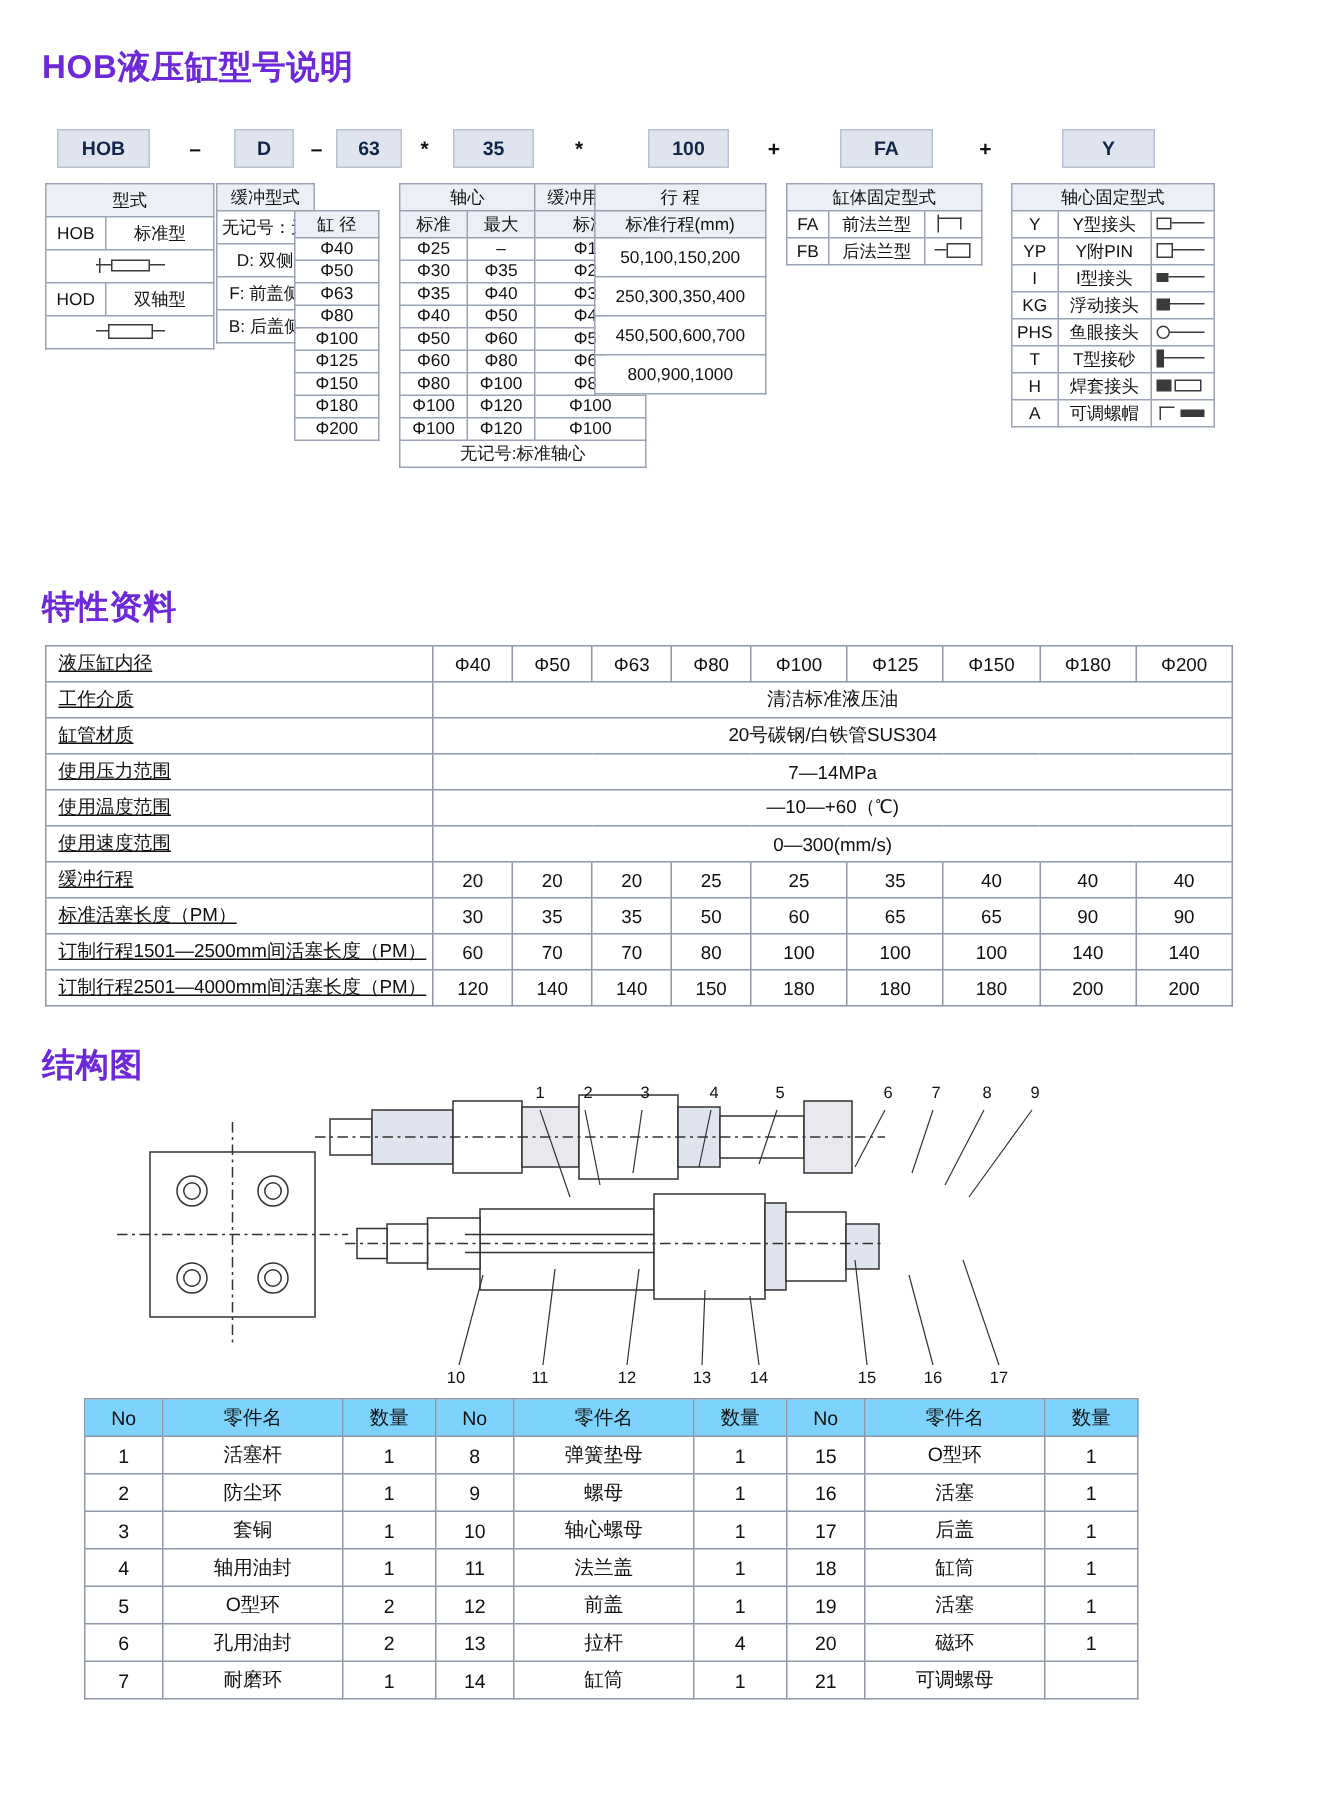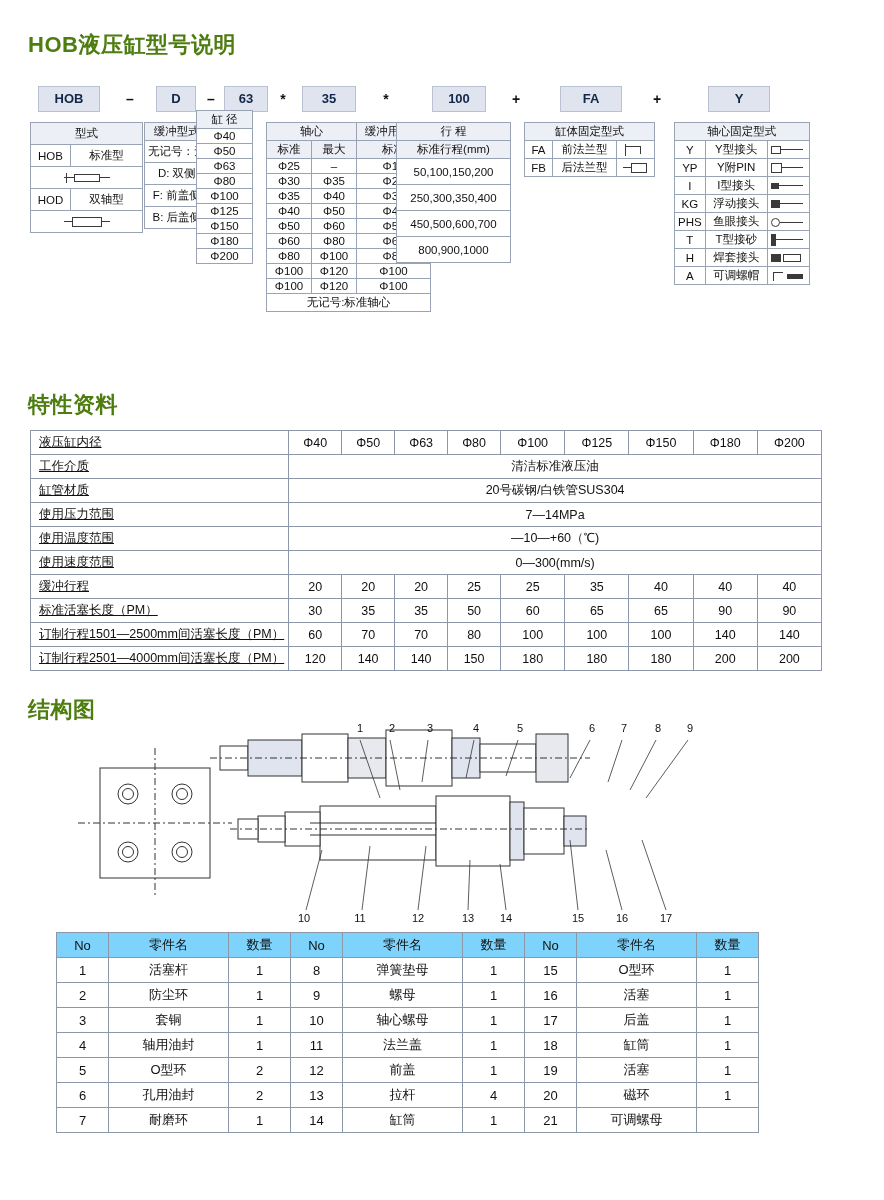--- a/index.html
+++ b/index.html
@@ -9,21 +9,21 @@
     background: #ffffff;
     font-family: "Liberation Sans", sans-serif;
     color: #111;
     position: relative;
     overflow: hidden;
   }
   .page { position: relative; width: 884px; height: 1200px; padding: 0; }
 
   h1.section-title {
     font-size: 22px;
-    color: #4d7c0f;
+    color: #6d28d9;
     font-weight: bold;
     margin: 0;
     letter-spacing: 0.5px;
   }
   .title-main { position:absolute; left: 28px; top: 30px; }
   .title-char { position:absolute; left: 28px; top: 390px; }
   .title-struct { position:absolute; left: 28px; top: 695px; }
 
   
   .code-row { position:absolute; left: 30px; top: 86px; width: 820px; height: 28px; }
@@ -50,21 +50,21 @@
     white-space: nowrap;
   }
   .tbl td.hdr, .tbl th { background: #eceff5; font-weight: normal; }
 
   
   .blk { position: absolute; }
 
   #blk-type { left: 30px; top: 122px; }
   #blk-type td { height: 22px; }
   #blk-buffer { left: 144px; top: 122px; }
-  #blk-bore { left: 196px; top: 110px; padding-left: 20px; }
+  #blk-bore { left: 196px; top: 140px; padding-left: 20px; }
   #blk-shaft { left: 266px; top: 122px; }
   #blk-stroke { left: 396px; top: 122px; }
   #blk-fix { left: 524px; top: 122px; }
   #blk-shaftfix { left: 674px; top: 122px; }
 
   
   .mini {
     display: inline-block;
     width: 46px; height: 12px;
     position: relative;

